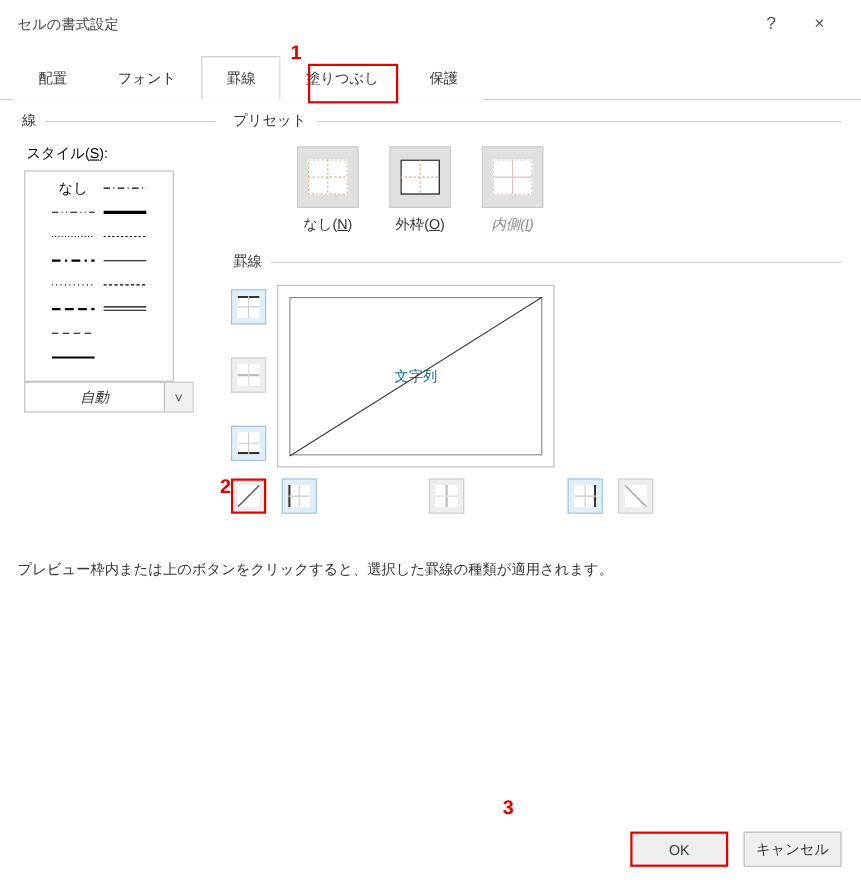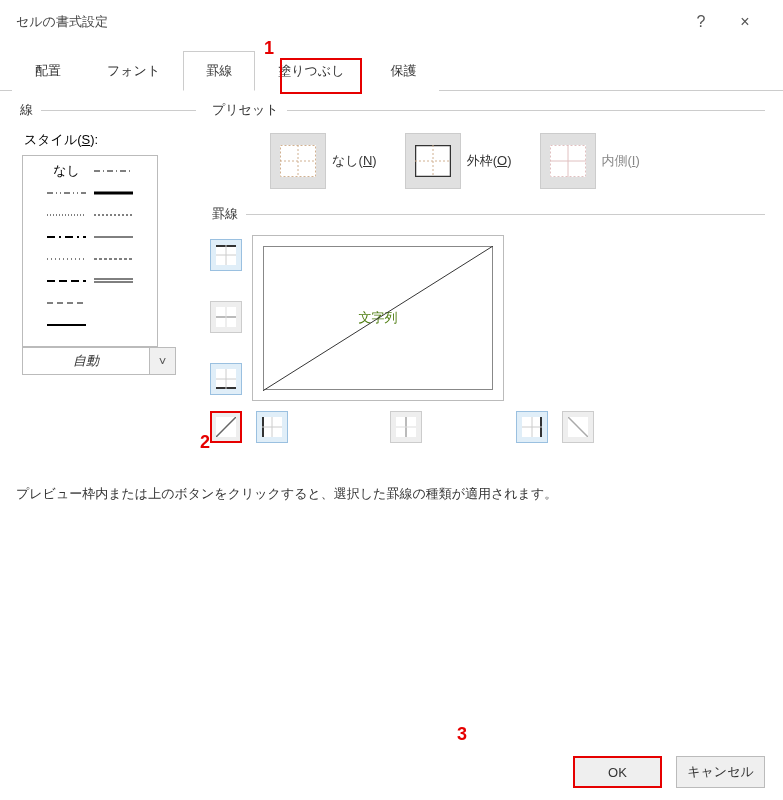--- a/index.html
+++ b/index.html
@@ -118,41 +118,41 @@
     color: #555;
   }
 
   .preset-row {
     display: flex;
     gap: 28px;
     margin: 10px 0 4px 60px;
   }
   .preset-item {
     display: flex;
-    flex-direction: row;
+    flex-direction: column;
     align-items: center;
     gap: 6px;
   }
   .preset-btn {
     width: 56px;
     height: 56px;
     background: #e0e0e0;
     border: 1px solid #ccc;
     display: flex;
     align-items: center;
     justify-content: center;
   }
   .preset-icon {
     width: 36px;
     height: 32px;
     background: #fff;
     position: relative;
   }
   .preset-caption { color: #333; }
-  .preset-caption.disabled { color: #888; }
+  .preset-caption.disabled { color: #888; font-style: italic; }
 
   .border-area {
     display: flex;
     gap: 10px;
     margin-top: 8px;
   }
   .border-left-btns {
     display: flex;
     flex-direction: column;
     gap: 30px;
@@ -190,21 +190,21 @@
     border: 1px solid #888;
     display: flex;
     align-items: center;
     justify-content: center;
   }
   .preview-diag {
     position: absolute;
     inset: 10px;
     pointer-events: none;
   }
-  .preview-text { color: #4d7c0f; }
+  .preview-text { color: #0369a1; }
   .border-bottom-row {
     display: flex;
     gap: 14px;
     margin-top: 10px;
     margin-left: 0;
   }
 
   .hint-text {
     margin: 20px 16px;
     color: #333;

